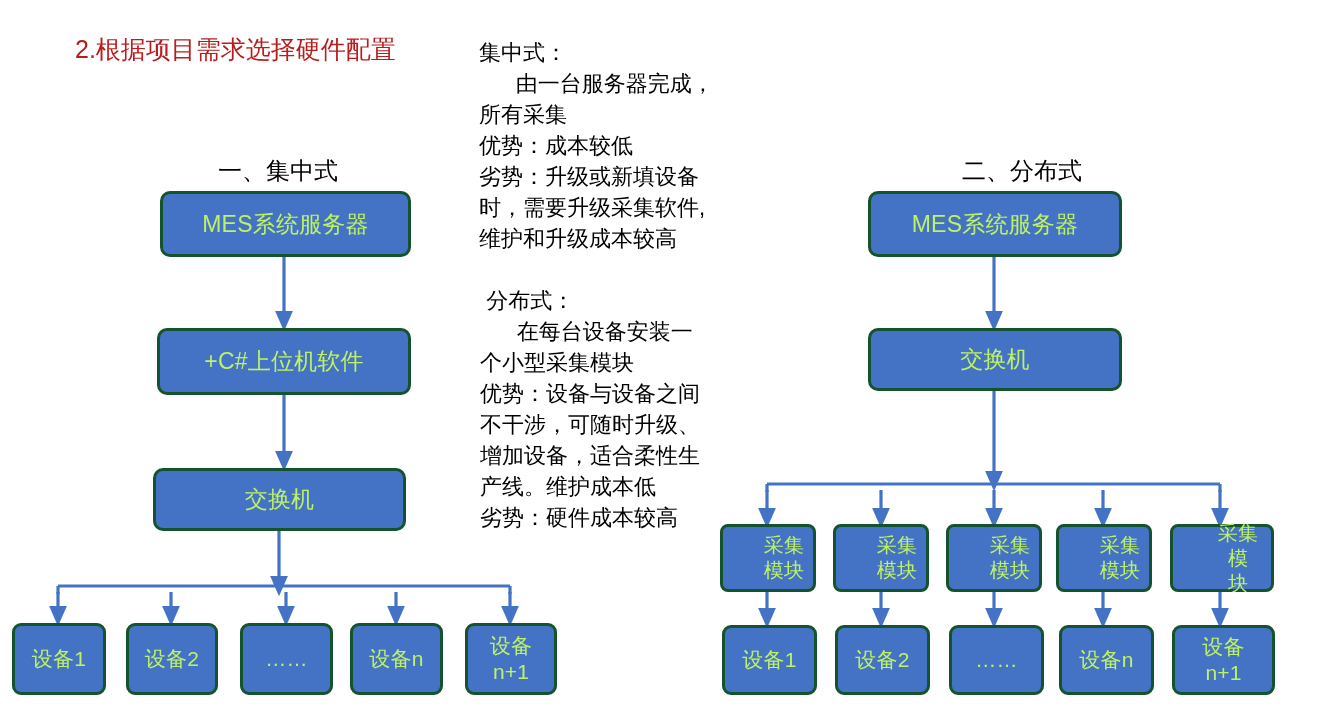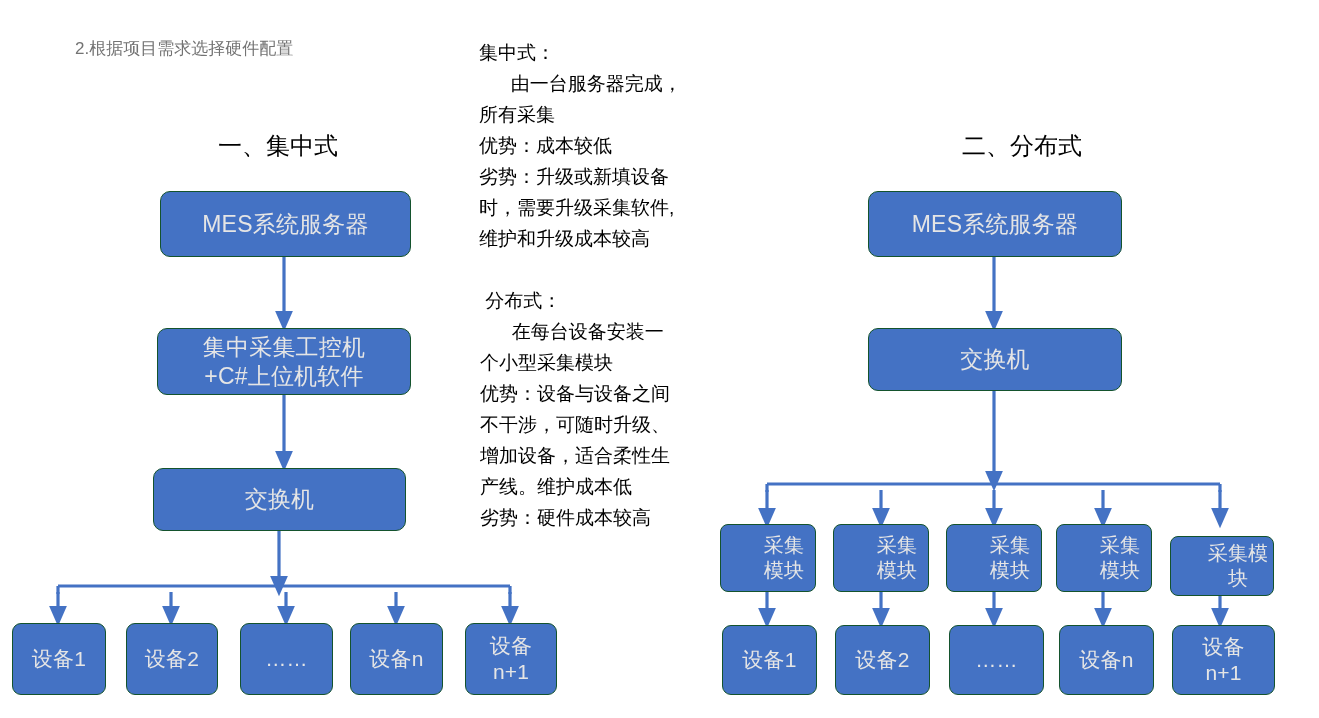--- a/index.html
+++ b/index.html
@@ -20,51 +20,52 @@
     left: 0; top: 0;
     width: 1319px;
     height: 718px;
   }
   .abs { position: absolute; }
 
   
   .doc-title {
     left: 75px;
     top: 34px;
-    font-size: 17px;
+    font-size: 25px;
     line-height: 30px;
     white-space: nowrap;
-    color: #737373;
+    color: #b91c1c;
   }
   .section-title {
     font-size: 24px;
     line-height: 30px;
     white-space: nowrap;
     color: #000;
+    margin-top: 25px;
   }
   #title-left  { left: 218px; top: 131px; }
   #title-right { left: 962px; top: 131px; }
 
   .note-block {
-    font-size: 19px;
+    font-size: 22px;
     line-height: 31px;
     color: #000;
     white-space: pre-wrap;
     width: 280px;
   }
   #note-central     { left: 479px; top: 37px; }
   #note-distributed { left: 480px; top: 285px; }
 
   
   .node {
     position: absolute;
     background: #4472C4;
-    border: 1px solid #14532d;
+    border: 3px solid #14532d;
     border-radius: 10px;
-    color: #e5e5e5;
+    color: #bef264;
     display: flex;
     align-items: center;
     justify-content: center;
     text-align: center;
     box-sizing: border-box;
     font-size: 23px;
     line-height: 29px;
     letter-spacing: 0.2px;
     padding: 2px 4px;
   }
@@ -168,21 +169,20 @@
   <div class="abs section-title" id="title-right">二、分布式</div>
 
   <div class="node" style="left:160px; top:191px; width:251px; height:66px;">
     <span class="lines">
         <span>MES系统服务器</span>
       </span>
   </div>
 
   <div class="node" style="left:157px; top:328px; width:254px; height:67px;">
     <span class="lines">
-      <span>集中采集工控机</span>
       <span>+C#上位机软件</span>
     </span>
   </div>
 
   <div class="node" style="left:153px; top:468px; width:253px; height:63px;">
     <span class="lines">
         <span>交换机</span>
       </span>
   </div>
 
@@ -246,21 +246,21 @@
       <span>采集</span>
       <span>模块</span>
     </span>
   </div>
   <div class="node tiny" style="left:1056px; top:524px; width:96px; height:68px;">
     <span class="lines">
       <span>采集</span>
       <span>模块</span>
     </span>
   </div>
-  <div class="node tiny" style="left:1170px; top:524px; width:104px; height:60px;margin-top:12px;">
+  <div class="node tiny" style="left:1170px; top:524px; width:104px; height:68px;">
     <span class="lines">
       <span>采集模</span>
       <span>块</span>
     </span>
   </div>
 
   <div class="node small" style="left:722px; top:625px; width:95px; height:70px;">
     <span class="lines">
       <span>设备1</span>
 

